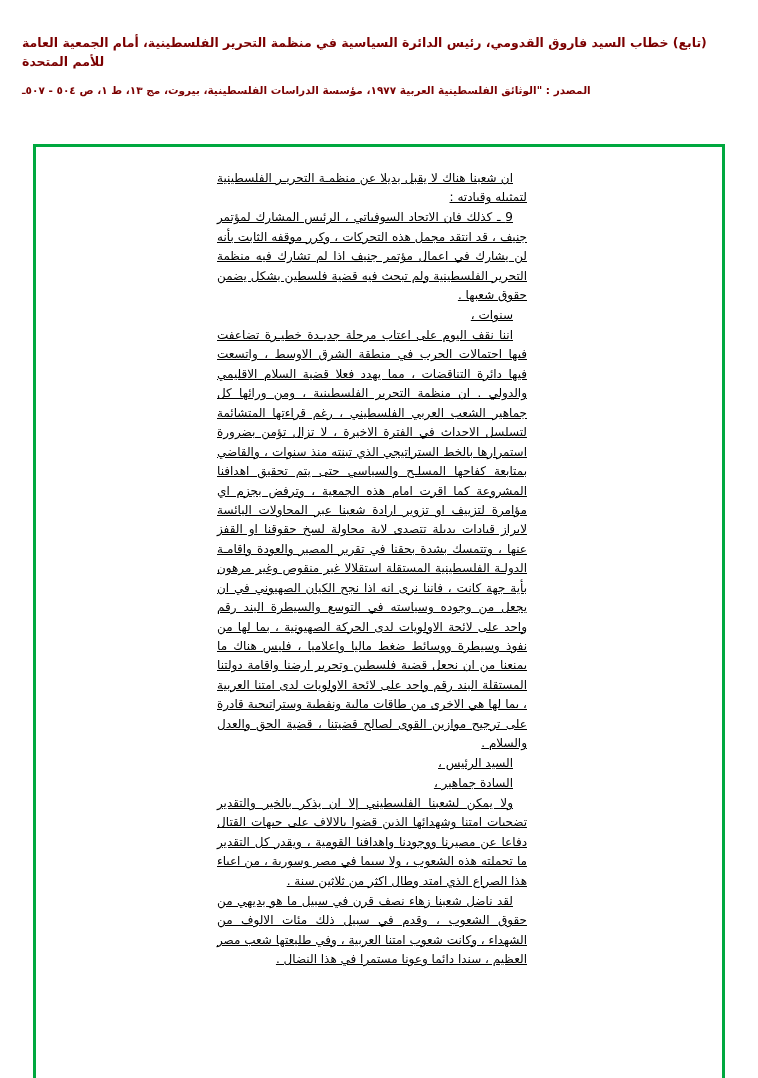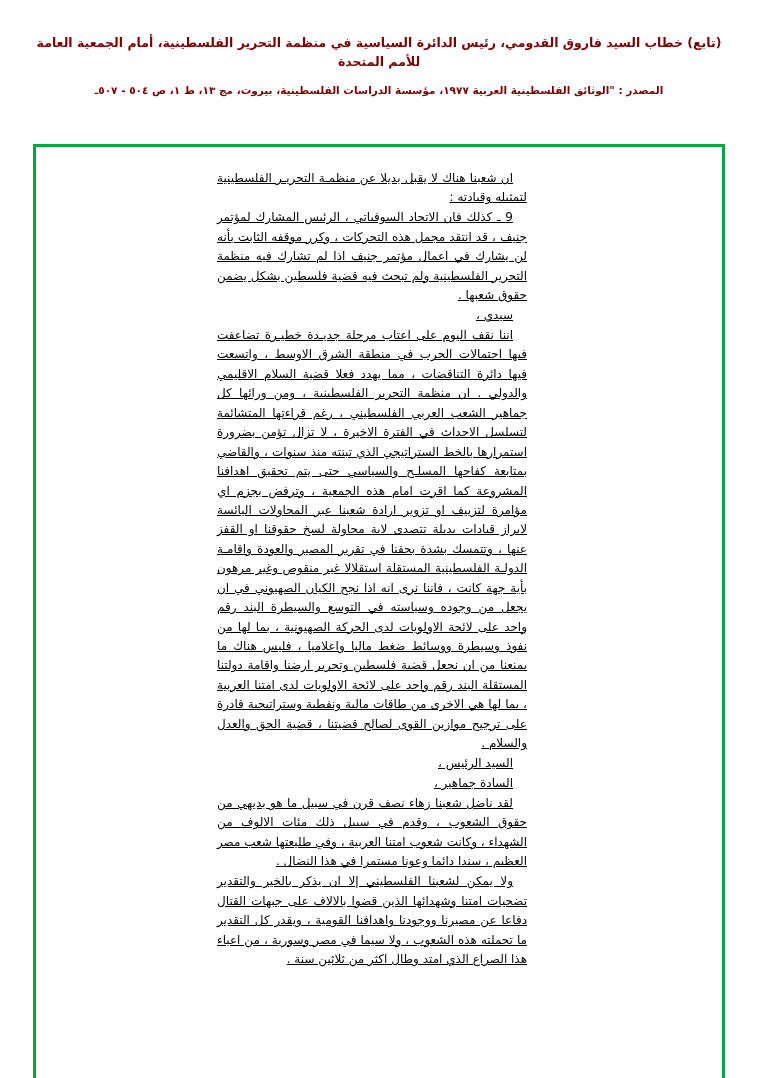--- a/index.html
+++ b/index.html
@@ -15,21 +15,21 @@
     position: relative;
     overflow: hidden;
   }
   .page {
     width: 758px;
     height: 1078px;
     position: relative;
     box-sizing: border-box;
   }
   .header {
-    text-align: center;
+    text-align: left;
     padding: 0 22px;
   }
   .header-title {
     font-size: 12.5px;
     font-weight: bold;
     color: #7B0000;
     margin-top: 34px;
     line-height: 1.5;
     direction: rtl;
   }
@@ -85,22 +85,22 @@
 
   <div class="header">
     <div class="header-title">(تابع) خطاب السيد فاروق القدومي، رئيس الدائرة السياسية في منظمة التحرير الفلسطينية، أمام الجمعية العامة للأمم المتحدة</div>
     <div class="header-source">المصدر : "الوثائق الفلسطينية العربية ١٩٧٧، مؤسسة الدراسات الفلسطينية، بيروت، مج ١٣، ط ١، ص ٥٠٤ - ٥٠٧ـ</div>
   </div>
 
   <div class="frame">
     <div class="content">
       <p class="para indent">ان شعبنا هناك لا يقبل بديلا عن منظمـة التحريـر الفلسطينية لتمثيله وقيادته :</p>
       <p class="para indent">9 ـ كذلك فان الاتحاد السوفياتي ، الرئيس المشارك لمؤتمر جنيف ، قد انتقد مجمل هذه التحركات ، وكرر موقفه الثابت بأنه لن يشارك في اعمال مؤتمر جنيف اذا لم تشارك فيه منظمة التحرير الفلسطينية ولم تبحث فيه قضية فلسطين بشكل يضمن حقوق شعبها .</p>
-      <p class="para short">سيدي ،</p>
+      <p class="para short">سنوات ،</p>
       <p class="para indent">اننا نقف اليوم على اعتاب مرحلة جديـدة خطيـرة تضاعفت فيها احتمالات الحرب في منطقة الشرق الاوسط ، واتسعت فيها دائرة التناقضات ، مما يهدد فعلا قضية السلام الاقليمي والدولي . ان منظمة التحرير الفلسطينية ، ومن ورائها كل جماهير الشعب العربي الفلسطيني ، رغم قراءتها المتشائمة لتسلسل الاحداث في الفترة الاخيرة ، لا تزال تؤمن بضرورة استمرارها بالخط الستراتيجي الذي تبنته منذ سنوات ، والقاضي بمتابعة كفاحها المسلـح والسياسي حتى يتم تحقيق اهدافنا المشروعة كما اقرت امام هذه الجمعية ، وترفض بجزم اي مؤامرة لتزييف او تزوير ارادة شعبنا عبر المحاولات اليائسة لابراز قيادات بديلة تتصدى لاية محاولة لسخ حقوقنا او القفز عنها ، وتتمسك بشدة بحقنا في تقرير المصير والعودة واقامـة الدولـة الفلسطينية المستقلة استقلالا غير منقوص وغير مرهون بأية جهة كانت ، فاننا نرى انه اذا نجح الكيان الصهيوني في ان يجعل من وجوده وسياسته في التوسع والسيطرة البند رقم واحد على لائحة الاولويات لدى الحركة الصهيونية ، بما لها من نفوذ وسيطرة ووسائط ضغط ماليا واعلاميا ، فليس هناك ما يمنعنا من ان نجعل قضية فلسطين وتحرير ارضنا واقامة دولتنا المستقلة البند رقم واحد على لائحة الاولويات لدى امتنا العربية ، بما لها هي الاخرى من طاقات مالية ونفطية وستراتيجية قادرة على ترجيح موازين القوى لصالح قضيتنا ، قضية الحق والعدل والسلام .</p>
       <p class="para short">السيد الرئيس ،</p>
       <p class="para short">السادة جماهير ،</p>
+      <p class="para indent">ولا يمكن لشعبنا الفلسطيني إلا ان يذكر بالخير والتقدير تضحيات امتنا وشهدائها الذين قضوا بالالاف على جبهات القتال دفاعا عن مصيرنا ووجودنا واهدافنا القومية ، ويقدر كل التقدير ما تحملته هذه الشعوب ، ولا سيما في مصر وسورية ، من اعباء هذا الصراع الذي امتد وطال اكثر من ثلاثين سنة .</p>
       <p class="para indent">لقد ناضل شعبنا زهاء نصف قرن في سبيل ما هو بديهي من حقوق الشعوب ، وقدم في سبيل ذلك مئات الالوف من الشهداء ، وكانت شعوب امتنا العربية ، وفي طليعتها شعب مصر العظيم ، سندا دائما وعونا مستمرا في هذا النضال .</p>
-      <p class="para indent">ولا يمكن لشعبنا الفلسطيني إلا ان يذكر بالخير والتقدير تضحيات امتنا وشهدائها الذين قضوا بالالاف على جبهات القتال دفاعا عن مصيرنا ووجودنا واهدافنا القومية ، ويقدر كل التقدير ما تحملته هذه الشعوب ، ولا سيما في مصر وسورية ، من اعباء هذا الصراع الذي امتد وطال اكثر من ثلاثين سنة .</p>
     </div>
   </div>
 
 </div>
 
 </body></html>

